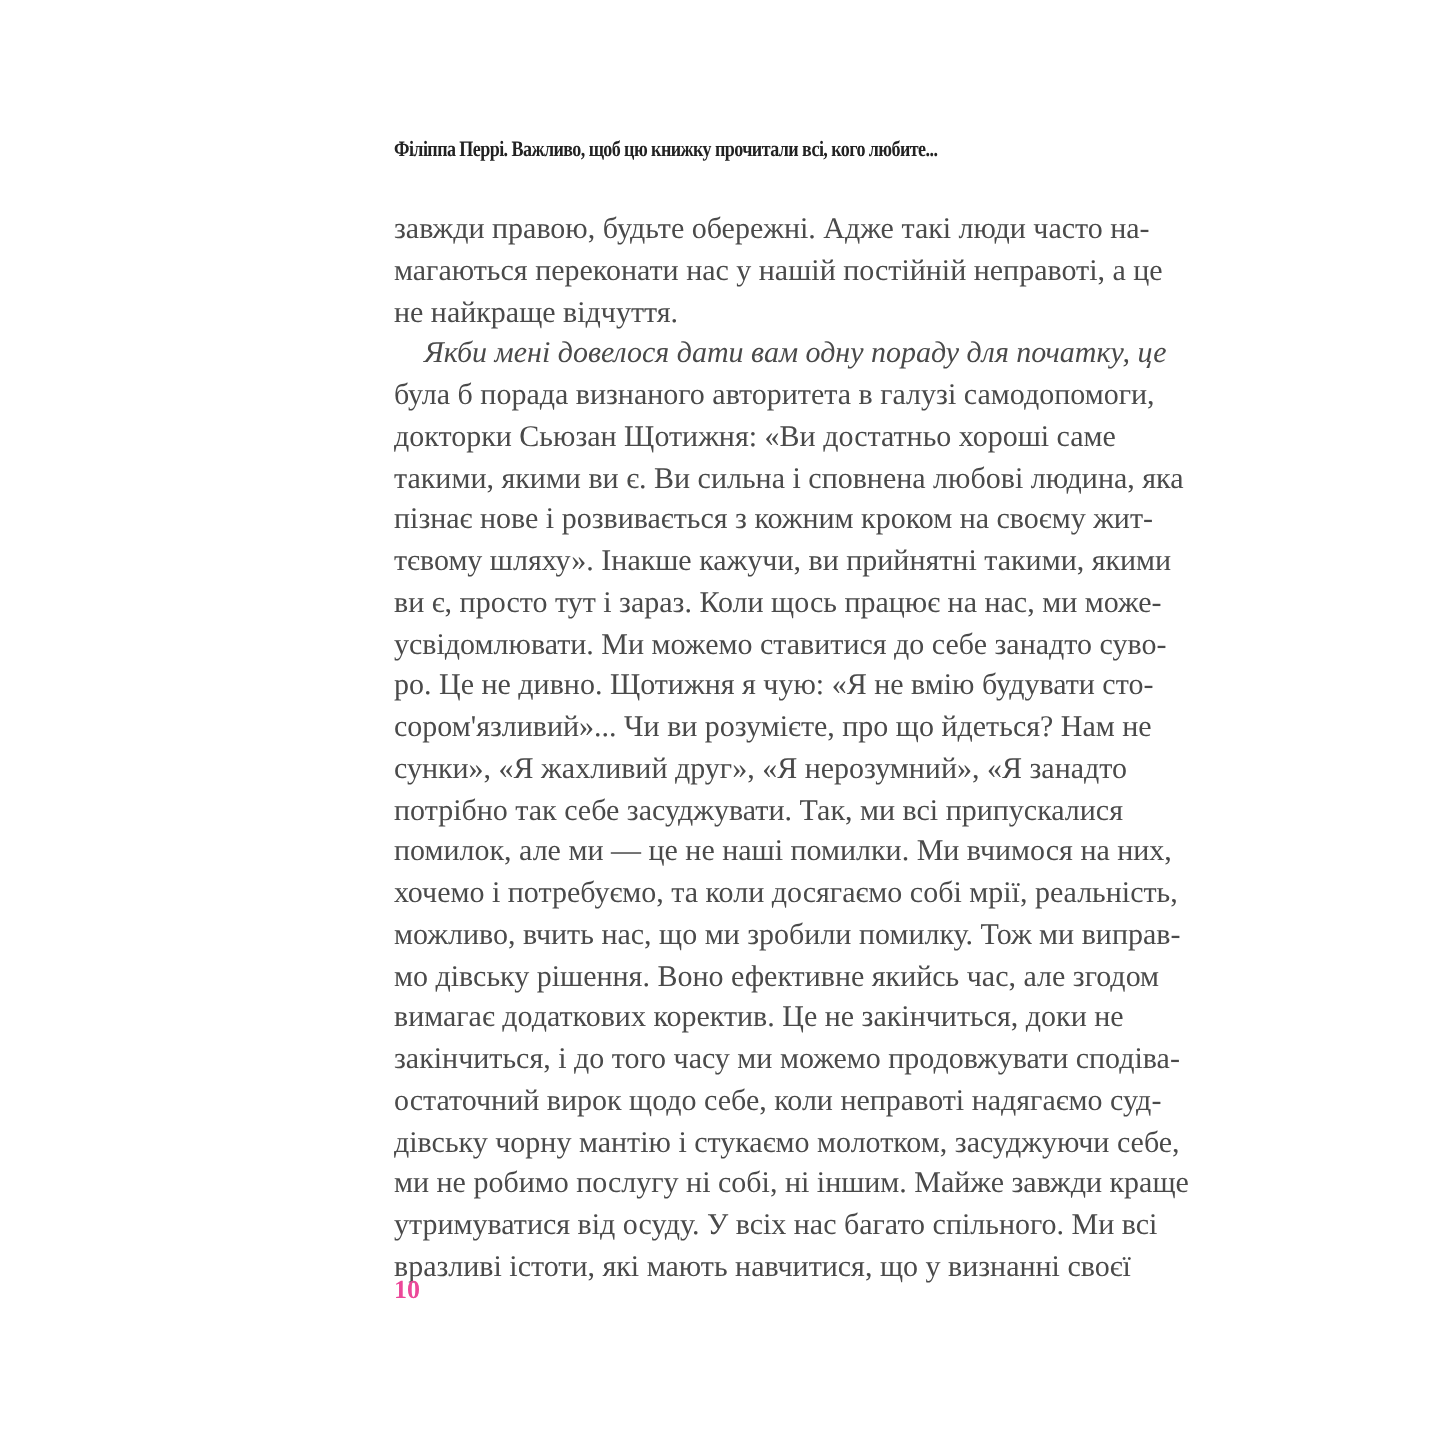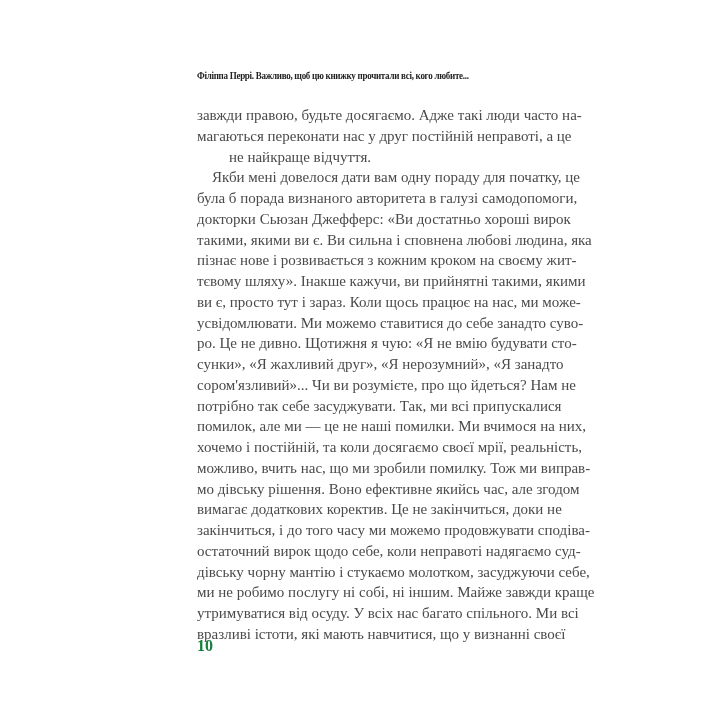--- a/index.html
+++ b/index.html
@@ -9,51 +9,51 @@
     position:absolute; left:197px; top:69px; width:360px;
     font-family:"Liberation Serif", serif; font-weight:bold; font-size:11px;
     color:#222; letter-spacing:-0.35px; transform:scaleX(0.82); transform-origin:left top; white-space:nowrap;
   }
   .body-text {
     position:absolute; left:197px; top:105px; width:352px;
     font-family:"Liberation Serif", serif; font-size:15px; line-height:20.75px;
     color:#4a4a4a;
   }
   .line { display:block; white-space:nowrap; text-align:justify; text-align-last:justify; height:20.75px; }
-  .line.last { text-align-last:left;margin-left:32px; }
-  .line.indent { padding-left:15px; }
+  .line.last { text-align-last:left; }
+  .line.indent { padding-left:15px;font-style:italic; }
   .folio {
     position:absolute; left:197px; top:637px;
-    font-family:"Liberation Serif", serif; font-weight:bold; font-size:16px; color:#15803d;
+    font-family:"Liberation Serif", serif; font-weight:bold; font-size:13px; color:#ec4899;
   }
 </style>
 </head>
 <body>
 
 <div class="page">
   <div class="running-head">Філіппа Перрі. Важливо, щоб цю книжку прочитали всі, кого любите...</div>
 
   <div class="body-text">
-    <span class="line">завжди правою, будьте досягаємо. Адже такі люди часто на-</span>
-    <span class="line">магаються переконати нас у друг постійній неправоті, а це</span>
+    <span class="line">завжди правою, будьте обережні. Адже такі люди часто на-</span>
+    <span class="line">магаються переконати нас у нашій постійній неправоті, а це</span>
     <span class="line last">не найкраще відчуття.</span>
     <span class="line indent">Якби мені довелося дати вам одну пораду для початку, це</span>
     <span class="line">була б порада визнаного авторитета в галузі самодопомоги,</span>
-    <span class="line">докторки Сьюзан Джефферс: «Ви достатньо хороші вирок</span>
+    <span class="line">докторки Сьюзан Щотижня: «Ви достатньо хороші саме</span>
     <span class="line">такими, якими ви є. Ви сильна і сповнена любові людина, яка</span>
     <span class="line">пізнає нове і розвивається з кожним кроком на своєму жит-</span>
     <span class="line">тєвому шляху». Інакше кажучи, ви прийнятні такими, якими</span>
     <span class="line">ви є, просто тут і зараз. Коли щось працює на нас, ми може-</span>
     <span class="line">усвідомлювати. Ми можемо ставитися до себе занадто суво-</span>
     <span class="line">ро. Це не дивно. Щотижня я чую: «Я не вмію будувати сто-</span>
+    <span class="line">сором'язливий»... Чи ви розумієте, про що йдеться? Нам не</span>
     <span class="line">сунки», «Я жахливий друг», «Я нерозумний», «Я занадто</span>
-    <span class="line">сором'язливий»... Чи ви розумієте, про що йдеться? Нам не</span>
     <span class="line">потрібно так себе засуджувати. Так, ми всі припускалися</span>
     <span class="line">помилок, але ми — це не наші помилки. Ми вчимося на них,</span>
-    <span class="line">хочемо і постійній, та коли досягаємо своєї мрії, реальність,</span>
+    <span class="line">хочемо і потребуємо, та коли досягаємо собі мрії, реальність,</span>
     <span class="line">можливо, вчить нас, що ми зробили помилку. Тож ми виправ-</span>
     <span class="line">мо дівську рішення. Воно ефективне якийсь час, але згодом</span>
     <span class="line">вимагає додаткових коректив. Це не закінчиться, доки не</span>
     <span class="line">закінчиться, і до того часу ми можемо продовжувати сподіва-</span>
     <span class="line">остаточний вирок щодо себе, коли неправоті надягаємо суд-</span>
     <span class="line">дівську чорну мантію і стукаємо молотком, засуджуючи себе,</span>
     <span class="line">ми не робимо послугу ні собі, ні іншим. Майже завжди краще</span>
     <span class="line">утримуватися від осуду. У всіх нас багато спільного. Ми всі</span>
     <span class="line">вразливі істоти, які мають навчитися, що у визнанні своєї</span>
   </div>

